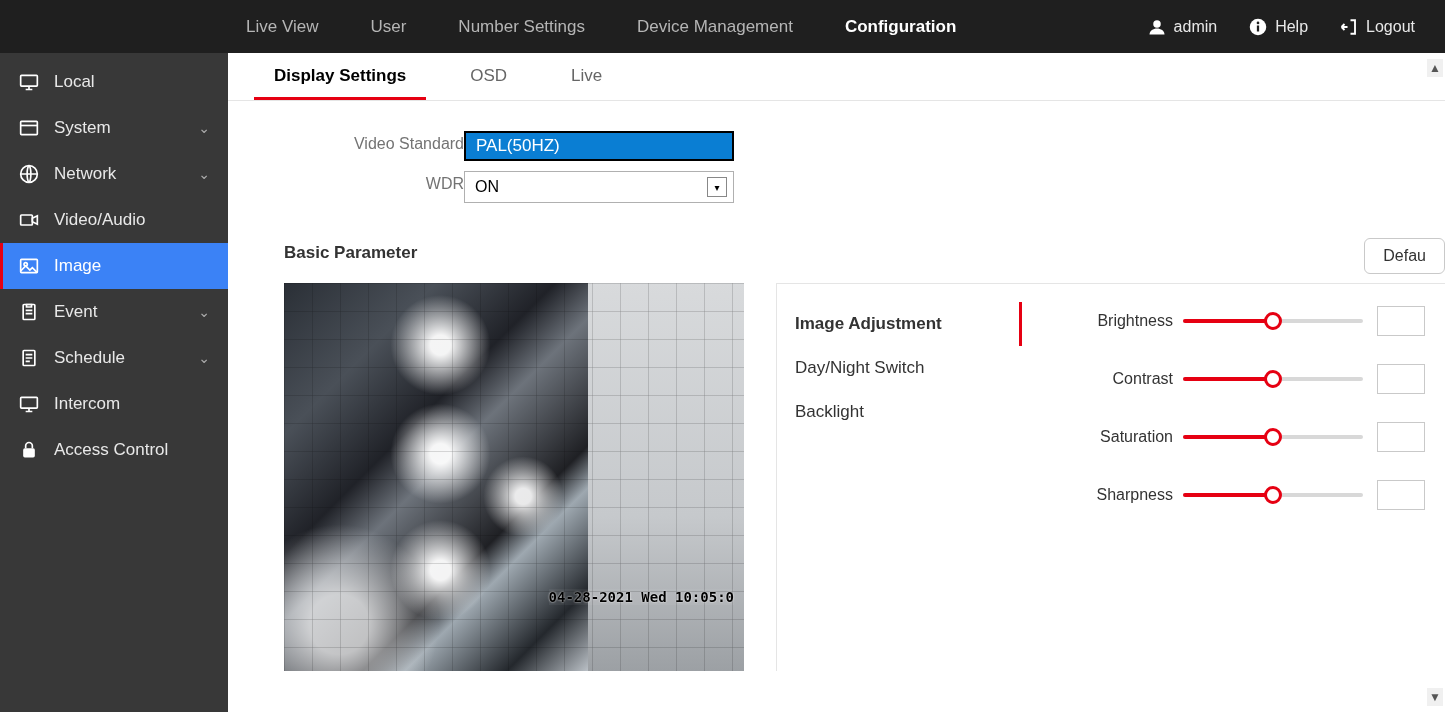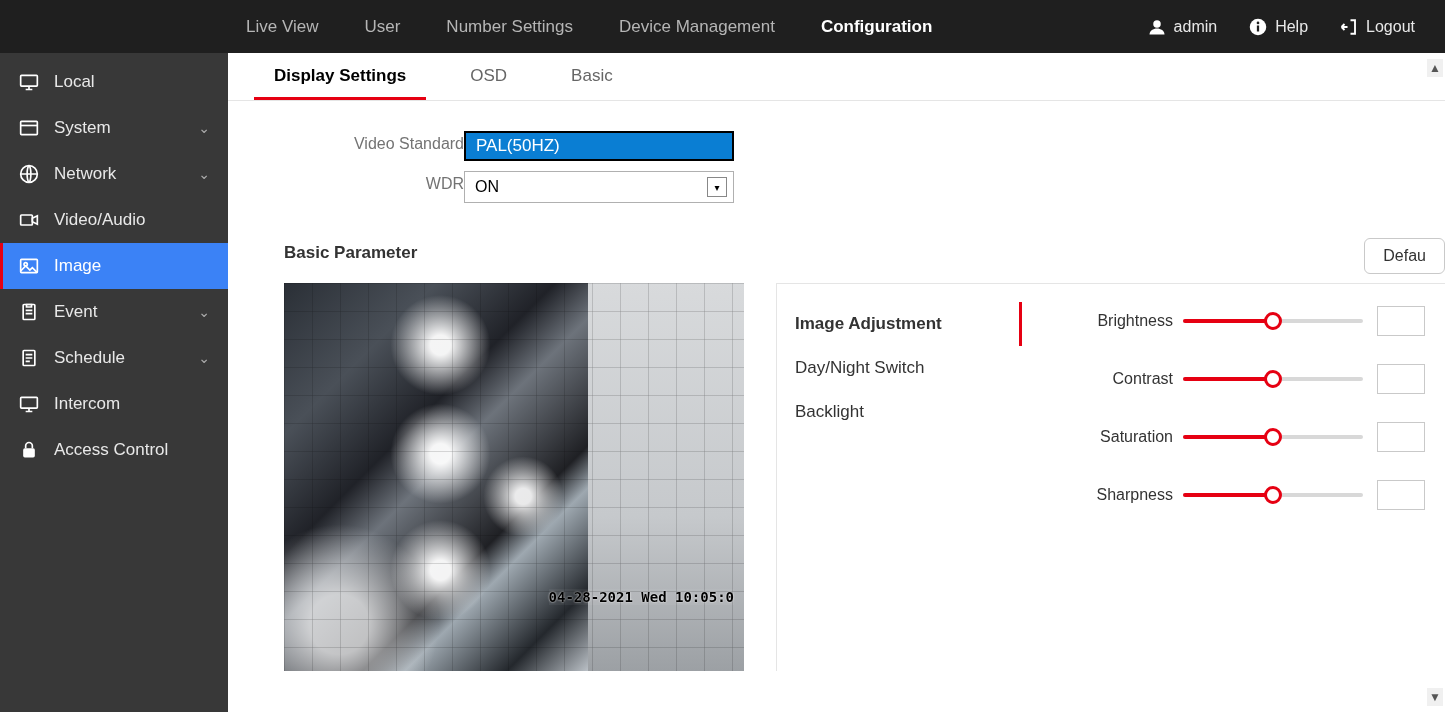--- a/index.html
+++ b/index.html
@@ -1,19 +1,19 @@
 <!DOCTYPE html>
 <html><head>
 <meta charset="utf-8">
 <style>
 *{box-sizing:border-box;margin:0;padding:0;font-family:Arial,Helvetica,sans-serif}
 body{width:1445px;height:712px;overflow:hidden;background:#fff;position:relative}
 .topbar{height:53px;background:#1f1f1f;display:flex;align-items:center;color:#b5b5b5;font-size:17px}
 .topbar-spacer{width:224px}
-.topnav{display:flex;gap:2px}
+.topnav{display:flex;gap:8px}
 .topnav-item{padding:14px 22px;cursor:pointer;color:#b5b5b5}
 .topnav-item.active{color:#fff;font-weight:bold}
 .topbar-right{margin-left:auto;display:flex;align-items:center;gap:30px;padding-right:30px;color:#e8e8e8;font-size:16px}
 .topbar-right .item{display:flex;align-items:center;gap:6px;cursor:pointer}
 .layout{display:flex;height:659px}
 .sidebar{width:228px;background:#383838;color:#e8e8e8;font-size:17px;padding-top:6px}
 .side-item{display:flex;align-items:center;gap:14px;padding:12px 18px;cursor:pointer;position:relative}
 .side-item.active{background:#3b82f6;color:#fff}
 .side-item.active::before{content:"";position:absolute;left:0;top:0;bottom:0;width:3px;background:#e60012}
 .side-item .chev{margin-left:auto;font-size:14px;color:#aaa}
@@ -189,21 +189,21 @@
           </svg>
         </span>
       <span>Access Control</span>
     </div>
   </div>
 
   <div class="main">
     <div class="subtabs">
       <div class="subtab active">Display Settings</div>
       <div class="subtab">OSD</div>
-      <div class="subtab">Basic</div>
+      <div class="subtab">Live</div>
     </div>
 
     <div class="form-area">
       <div class="form-row">
         <div class="form-label">Video Standard</div>
         <div class="dropdown-open">
           <div class="dd-opt sel">PAL(50HZ)</div>
         </div>
       </div>
       <div class="form-row" style="margin-top:10px">

